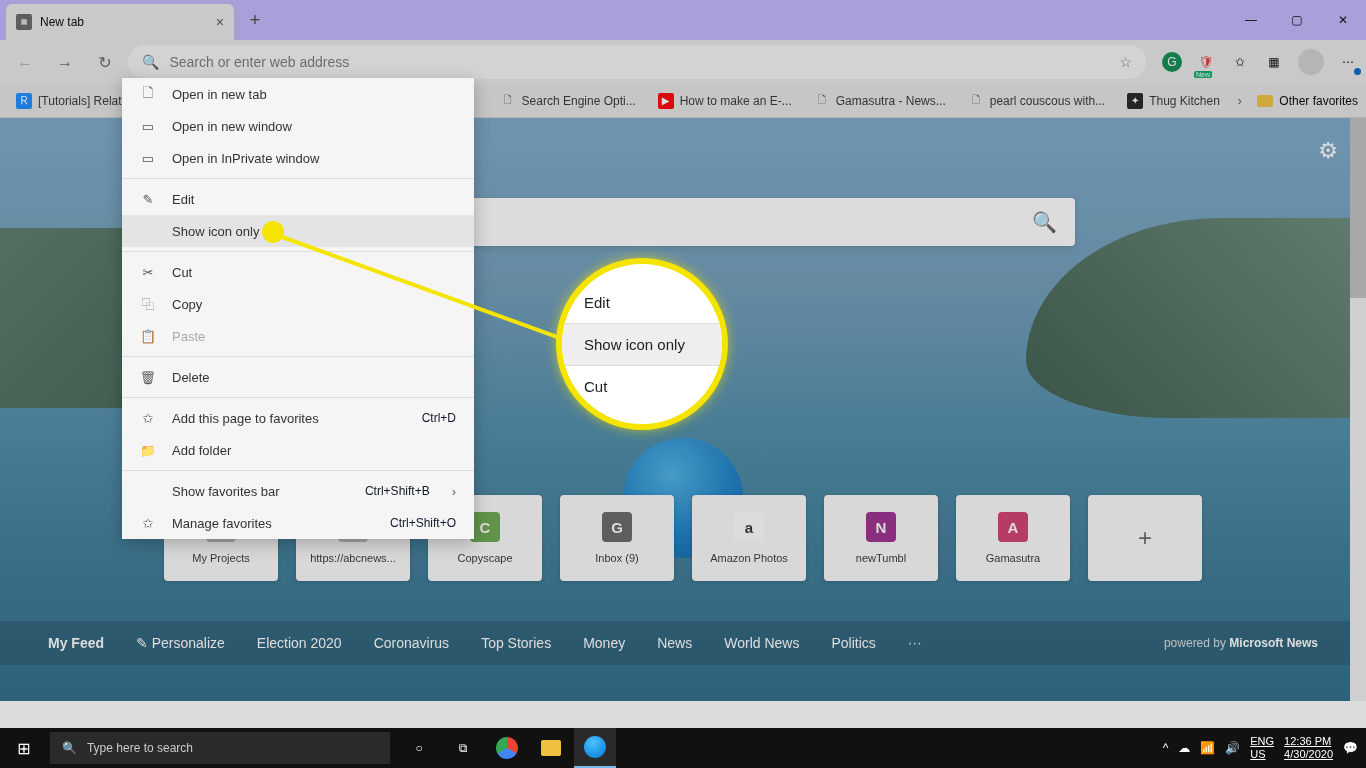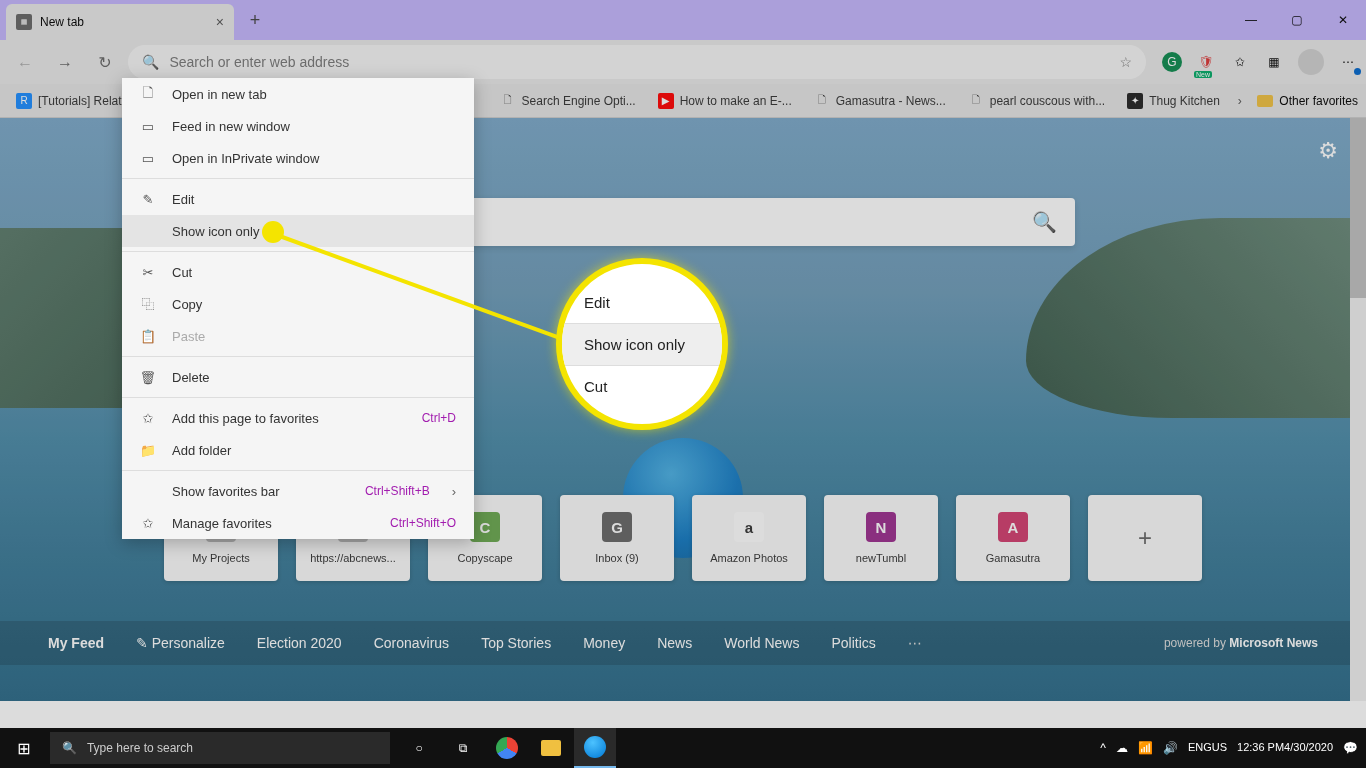--- a/index.html
+++ b/index.html
@@ -57,21 +57,21 @@
 
 
 .scrollbar { position: absolute; right: 0; top: 0; bottom: 0; width: 16px; background: #f0f0f0; }
 .scroll-thumb { position: absolute; top: 0; width: 100%; height: 180px; background: #c0c0c0; }
 
 
 .context-menu { position: absolute; top: 78px; left: 122px; width: 352px; background: #f5f5f5; box-shadow: 0 4px 16px rgba(0,0,0,.25); font-size: 13px; color: #333; }
 .cm-item { display: flex; align-items: center; height: 32px; padding: 0 18px; gap: 16px; }
 .cm-item.disabled { color: #aaa; }
 .cm-item.hover { background: #e4e4e4; }
-.cm-item .shortcut { margin-left: auto; font-size: 12px; color: #a21caf; }
+.cm-item .shortcut { margin-left: auto; font-size: 12px; color: #0f172a; }
 .cm-item .chev { margin-left: 6px; color: #666; }
 .cm-sep { height: 1px; background: #ddd; margin: 4px 0; }
 .cm-icon { width: 16px; height: 16px; display: flex; align-items: center; justify-content: center; color: #555; font-size: 13px; }
 
 
 .callout-circle { position: absolute; top: 258px; left: 556px; width: 172px; height: 172px; border-radius: 50%; background: #fff; border: 6px solid #f4e400; box-shadow: 0 0 12px rgba(244,228,0,.6); display: flex; flex-direction: column; justify-content: center; overflow: hidden; }
 .callout-item { padding: 12px 22px; font-size: 15px; color: #222; border-bottom: 1px solid #ddd; }
 .callout-item.hl { background: #eee; }
 .callout-item:last-child { border-bottom: none; }
 .callout-line { position: absolute; top: 232px; left: 274px; width: 304px; height: 4px; background: #f4e400; transform-origin: left center; transform: rotate(20deg); }
@@ -81,21 +81,21 @@
 .dimmer { position: absolute; inset: 0; background: rgba(60,60,60,.18); pointer-events: none; }
 
 
 .taskbar { position: absolute; bottom: 0; left: 0; right: 0; height: 40px; background: #111; display: flex; align-items: center; color: #fff; font-size: 12px; }
 .start-btn { width: 48px; height: 40px; display: flex; align-items: center; justify-content: center; font-size: 16px; }
 .task-search { width: 340px; height: 32px; background: #2a2a2a; display: flex; align-items: center; padding: 0 12px; gap: 10px; color: #ccc; margin-left: 2px; }
 .task-icons { display: flex; gap: 2px; margin-left: 8px; }
 .task-icon { width: 42px; height: 40px; display: flex; align-items: center; justify-content: center; }
 .task-icon.active { border-bottom: 2px solid #76b9ed; background: #2a2a2a; }
 .tray { margin-left: auto; display: flex; align-items: center; gap: 10px; padding-right: 8px; }
-.tray-block { display: flex; align-items: flex-start; line-height: 1.2; font-size: 11px; }
+.tray-block { display: flex; flex-direction: column; align-items: flex-start; line-height: 1.2; font-size: 11px; text-decoration: underline; }
 </style>
 </head>
 <body>
 
 <div class="titlebar">
   <div class="tab">
     <span class="favicon">▦</span>
     <span>New tab</span>
     <span class="close-x">×</span>
   </div>
@@ -233,21 +233,21 @@
 
 <div class="dimmer"></div>
 
 <div class="context-menu">
   <div class="cm-item">
       <span class="cm-icon">🗋</span>
       <span>Open in new tab</span>
     </div>
   <div class="cm-item">
       <span class="cm-icon">▭</span>
-      <span>Feed in new window</span>
+      <span>Open in new window</span>
     </div>
   <div class="cm-item">
       <span class="cm-icon">▭</span>
       <span>Open in InPrivate window</span>
     </div>
   <div class="cm-sep"></div>
   <div class="cm-item">
       <span class="cm-icon">✎</span>
       <span>Edit</span>
     </div>

